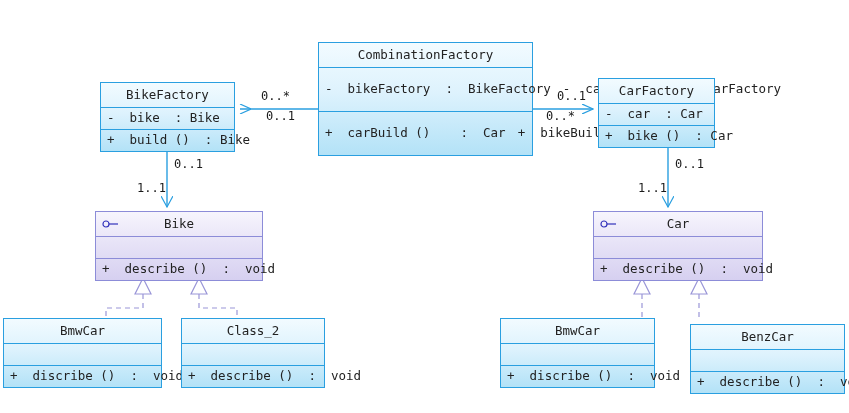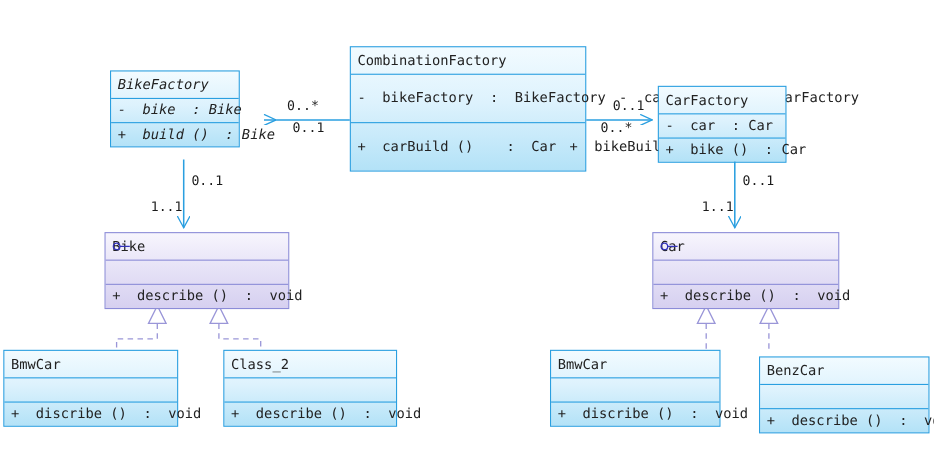--- a/index.html
+++ b/index.html
@@ -50,20 +50,21 @@
     height: 22px;
     white-space: pre;
   }
   .uml-box.iface .uml-row {
     border-top-color: #8c8cd8;
   }
   .uml-row:first-child {
     border-top: none;
   }
   .uml-title {
+    justify-content: center;
     height: 24px;
     position: relative;
   }
   .uml-title .tlabel {
     white-space: pre;
   }
   .uml-compartment {
     padding: 0;
   }
   .uml-compartment .uml-line {
@@ -164,21 +165,21 @@
 
   <div class="mult" style="left:557px; top:90px;">0..1</div>
   <div class="mult" style="left:546px; top:110px;">0..*</div>
 
   <div class="mult" style="left:174px; top:158px;">0..1</div>
   <div class="mult" style="left:137px; top:182px;">1..1</div>
 
   <div class="mult" style="left:675px; top:158px;">0..1</div>
   <div class="mult" style="left:638px; top:182px;">1..1</div>
 
-  <div class="uml-box" style="left:100px; top:64px; width:118px;font-style:italic;">
+  <div class="uml-box" style="left:100px; top:82px; width:135px;">
     <div class="uml-row uml-title">
       <span class="tlabel">BikeFactory</span>
     </div>
     <div class="uml-row uml-compartment">
       <div class="uml-line">-  bike  : Bike</div>
     </div>
     <div class="uml-row uml-compartment">
       <div class="uml-line">+  build ()  : Bike</div>
     </div>
   </div>
@@ -240,21 +241,21 @@
   <div class="uml-box" style="left:3px; top:318px; width:159px;">
     <div class="uml-row uml-title">
       <span class="tlabel">BmwCar</span>
     </div>
     <div class="uml-row uml-compartment uml-empty"></div>
     <div class="uml-row uml-compartment">
       <div class="uml-line">+  discribe ()  :  void</div>
     </div>
   </div>
 
-  <div class="uml-box" style="left:203px; top:318px; width:158px;">
+  <div class="uml-box" style="left:181px; top:318px; width:144px;">
     <div class="uml-row uml-title">
       <span class="tlabel">Class_2</span>
     </div>
     <div class="uml-row uml-compartment uml-empty"></div>
     <div class="uml-row uml-compartment">
       <div class="uml-line">+  describe ()  :  void</div>
     </div>
   </div>
 
   <div class="uml-box" style="left:500px; top:318px; width:155px;">

